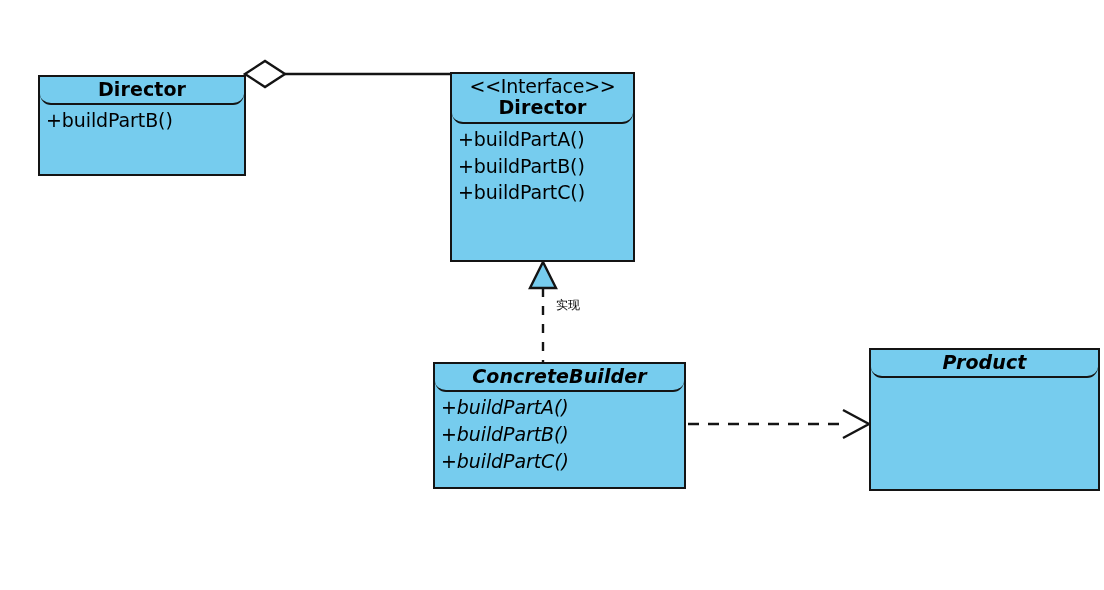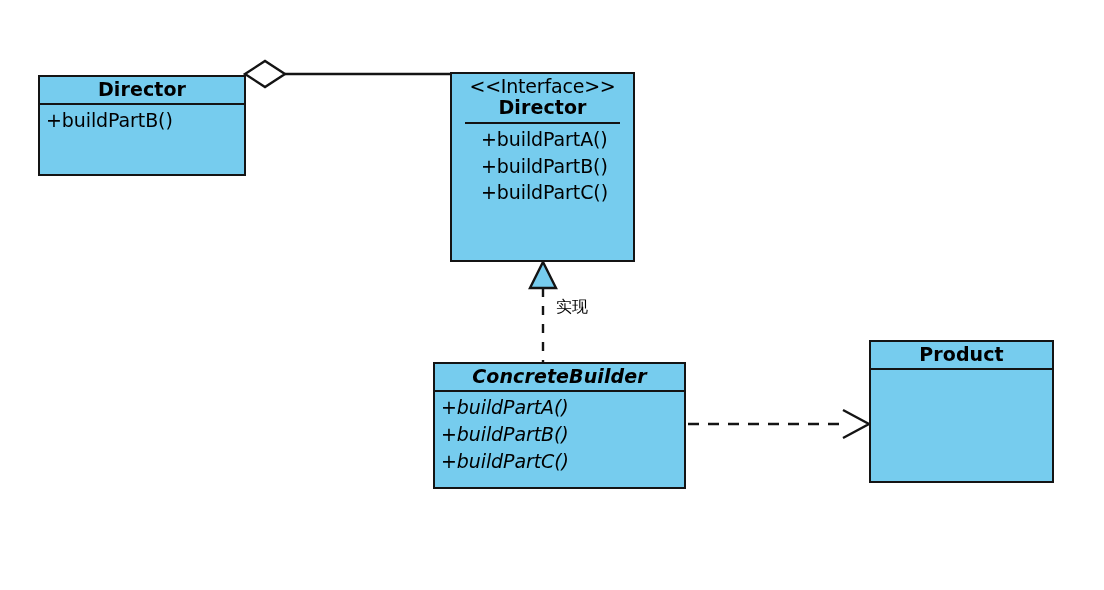--- a/index.html
+++ b/index.html
@@ -27,20 +27,21 @@
     display: flex;
     flex-direction: column;
   }
   .uml-header {
     box-sizing: border-box;
     border-bottom: 2px solid #141414;
     text-align: center;
     color: #000000;
     padding: 2px 4px 3px 4px;
     line-height: 1.12;
+    border-radius: 11px;
   }
   .uml-name {
     font-weight: bold;
     font-size: 19px;
     letter-spacing: 0.1px;
   }
   .uml-stereotype {
     font-weight: normal;
     font-size: 19px;
     letter-spacing: -0.2px;
@@ -53,37 +54,37 @@
   }
   .uml-member {
     font-size: 19px;
     color: #000000;
     line-height: 1.42;
     white-space: nowrap;
     letter-spacing: -0.1px;
   }
   
   #box-director      { left: 38px;  top: 75px;  width: 208px; height: 101px; }
-  #box-builder       { left: 450px; top: 72px;  width: 185px; height: 190px; align-items: center; }
+  #box-builder       { left: 450px; top: 72px;  width: 185px; height: 190px; }
   #box-concrete      { left: 433px; top: 362px; width: 253px; height: 127px; font-style: italic; }
-  #box-product       { left: 869px; top: 340px; width: 185px; height: 143px; }
+  #box-product       { left: 869px; top: 348px; width: 231px; height: 143px; font-style: italic; }
 
   
   #connectors {
     position: absolute;
     left: 0;
     top: 0;
     width: 1104px;
     height: 590px;
     pointer-events: none;
   }
   
   .edge-label {
     position: absolute;
-    font-size: 16px;
+    font-size: 12px;
     color: #000000;
     white-space: nowrap;
     line-height: 1;
   }
   #label-realize { left: 556px; top: 299px; }
 </style>
 </head>
 <body>
 
 <div id="canvas">

